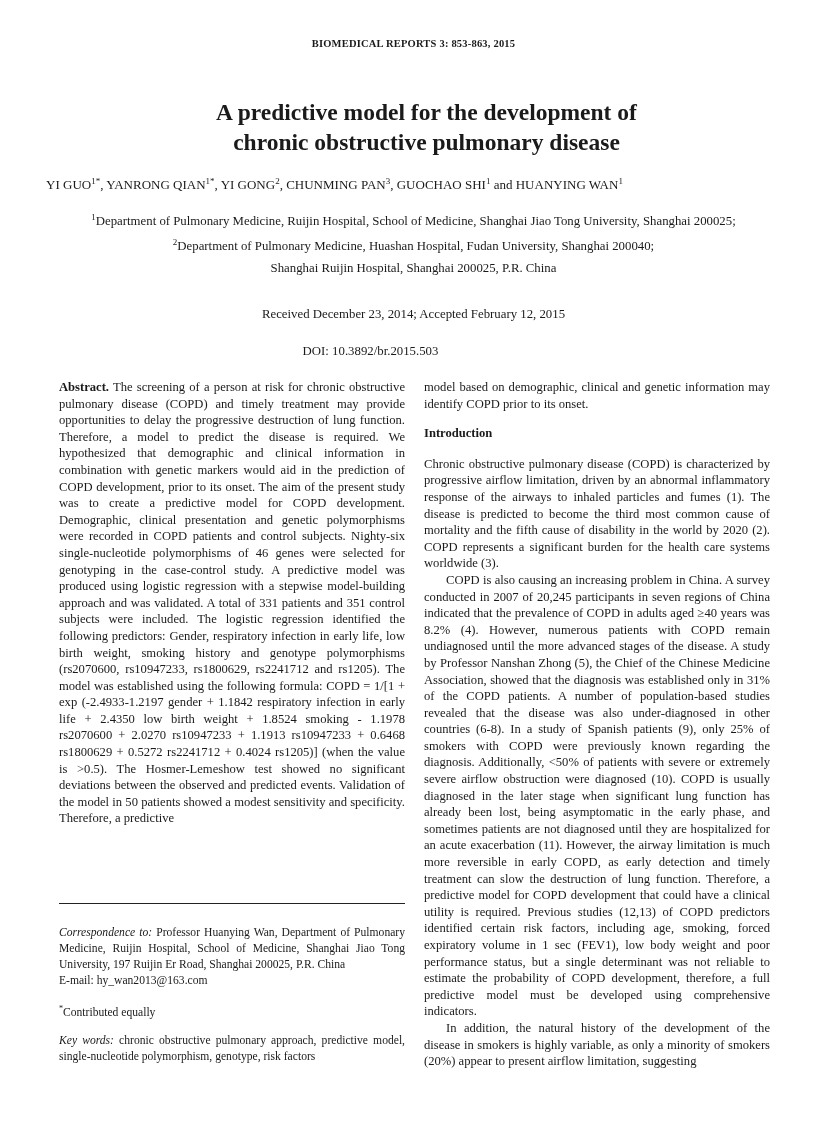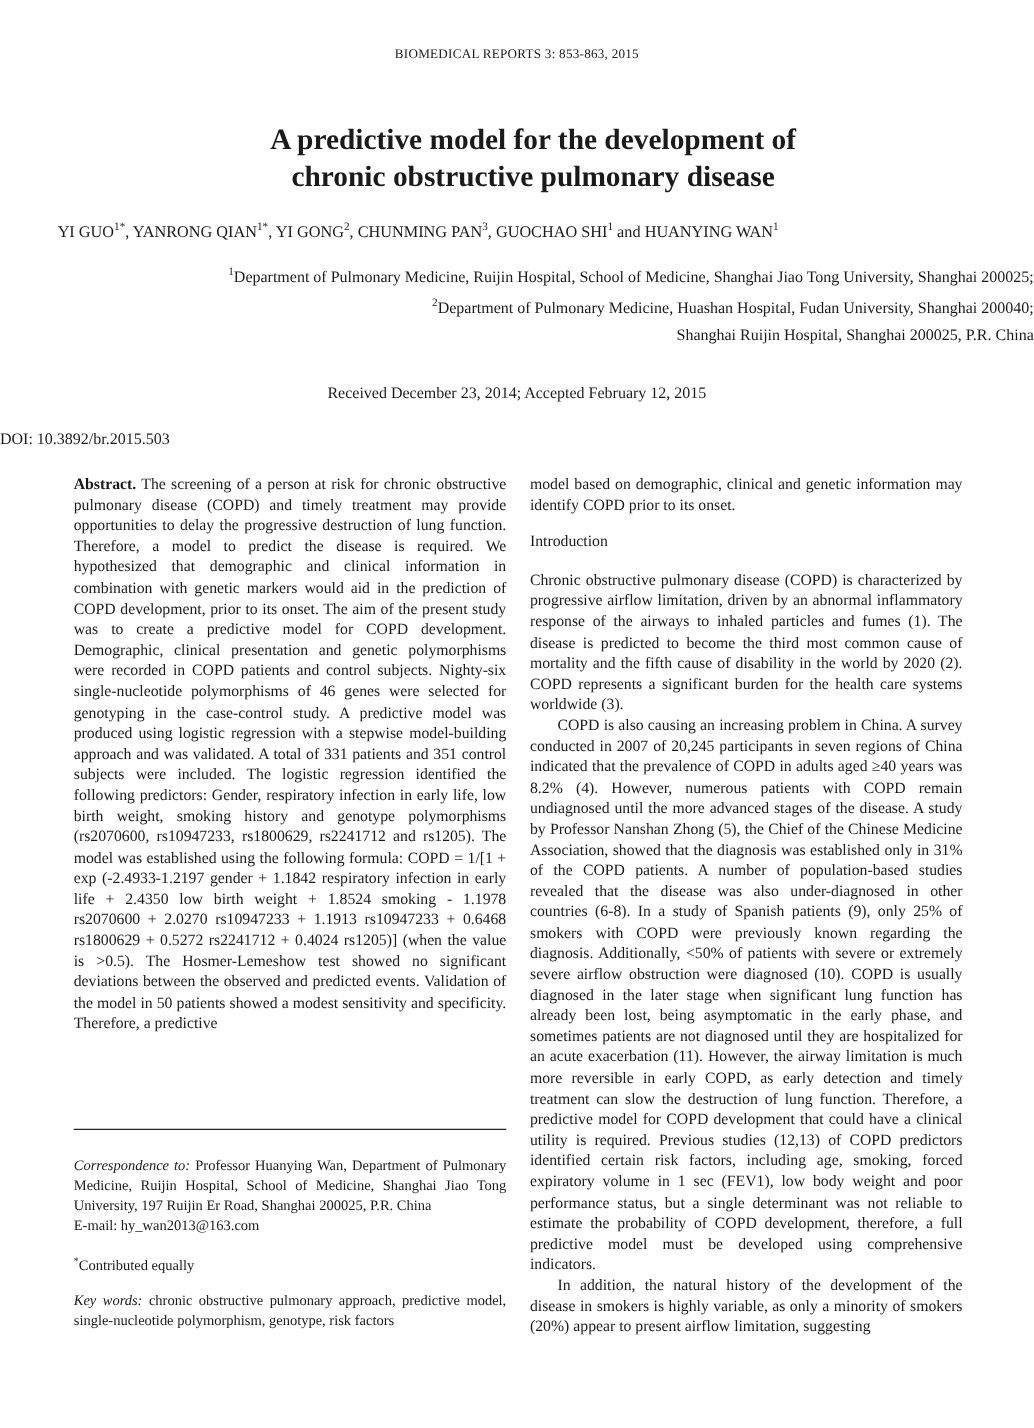--- a/index.html
+++ b/index.html
@@ -1,36 +1,36 @@
 <!DOCTYPE html>
 <html><head>
 <meta charset="utf-8">
 <style>
   html, body { margin: 0; padding: 0; background: #ffffff; }
   body { width: 827px; height: 1142px; position: relative; overflow: hidden;
          font-family: "Liberation Serif", "DejaVu Serif", serif; color: #1a1a1a; }
   .running-head { position: absolute; top: 38px; left: 0; width: 827px; text-align: center;
-                  font-size: 10.5px; letter-spacing: 0.2px; }
+                  font-size: 10.5px; letter-spacing: 0.2px; font-weight: bold; }
   .title { position: absolute; top: 97px; left: 13px; width: 827px; text-align: center;
            font-weight: bold; font-size: 23.5px; line-height: 30px; }
   .authors { position: absolute; top: 176px; left: 0; width: 669px; text-align: center;
              font-size: 13px; }
   .authors sup { font-size: 9px; }
-  .affils { position: absolute; top: 207px; left: 0; width: 827px; text-align: right;
+  .affils { position: absolute; top: 207px; left: 0; width: 827px; text-align: center;
             font-size: 12.8px; line-height: 21px; }
   .affils sup { font-size: 9px; }
   .dates { position: absolute; top: 307px; left: 0; width: 827px; text-align: center; font-size: 12.8px; }
-  .doi { position: absolute; top: 344px; left: 0; width: 741px; text-align: left; font-size: 12.8px; }
+  .doi { position: absolute; top: 344px; left: 0; width: 741px; text-align: center; font-size: 12.8px; }
   .col { position: absolute; width: 346px; font-size: 12.6px; line-height: 16.6px; text-align: justify; }
   .col-left { left: 59px; top: 379px; }
   .col-right { left: 424px; top: 379px; }
   .col p { margin: 0; }
   .indent { text-indent: 22px; }
   .abs-label { font-weight: bold; }
-  .section-heading { font-weight: normal; margin: 13px 0 14px 0 !important; }
+  .section-heading { font-weight: bold; margin: 13px 0 14px 0 !important; }
   .rule { position: absolute; left: 59px; top: 903px; width: 346px; height: 0;
           border-top: 1.2px solid #222; }
   .footnotes { position: absolute; left: 59px; top: 925px; width: 346px;
                font-size: 11.6px; line-height: 16px; text-align: justify; }
   .footnotes p { margin: 0 0 12px 0; }
   .footnotes i { font-style: italic; }
   .footnotes sup { font-size: 8px; }
 </style>
 </head>
 <body>

